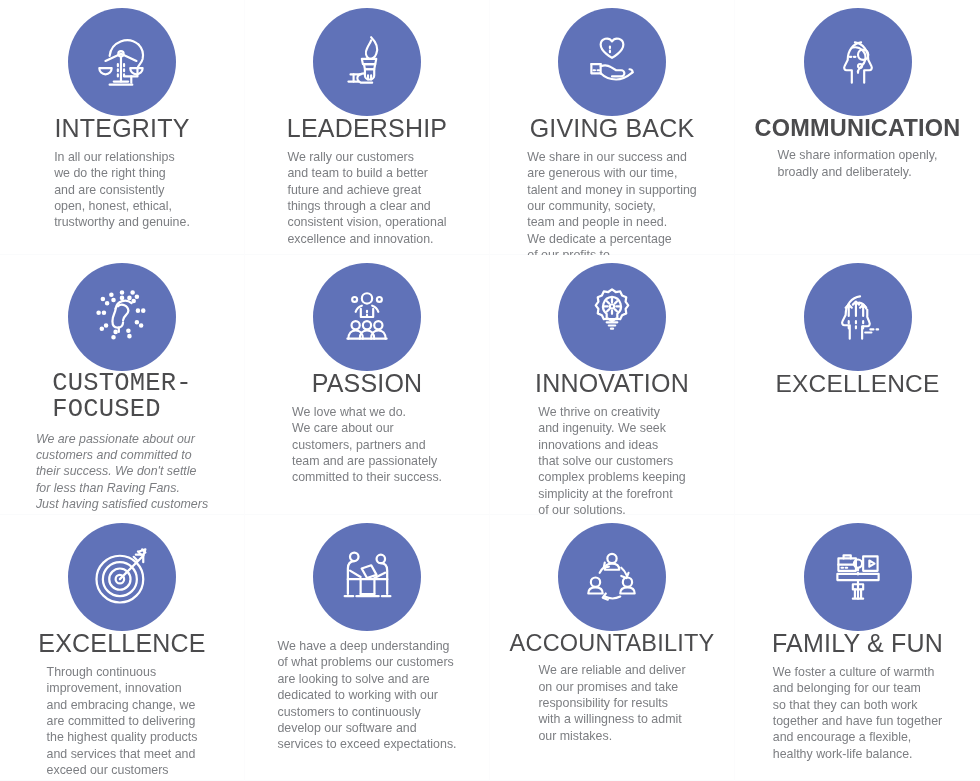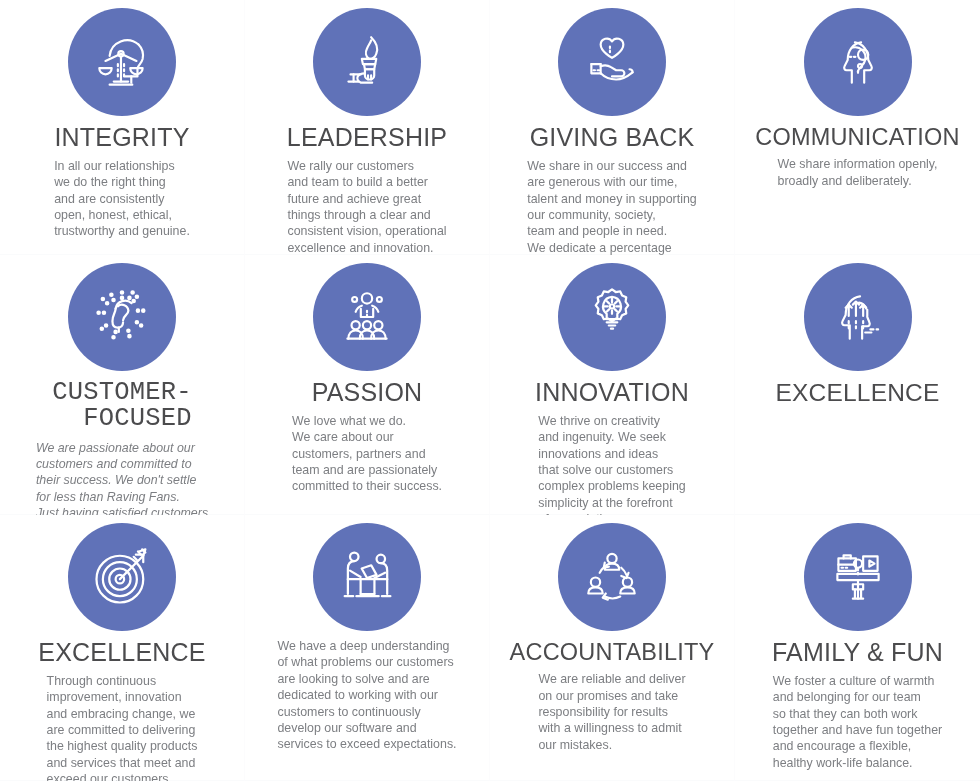--- a/index.html
+++ b/index.html
@@ -40,39 +40,38 @@
   .icon-circle svg { display: block; }
   .icon-circle svg * {
     stroke: #ffffff;
     fill: none;
     stroke-width: 2.1;
     stroke-linecap: round;
     stroke-linejoin: round;
   }
   .icon-circle svg .solid { fill: #ffffff; stroke: none; }
   .value-title {
-    margin-top: 9px;
     color: #4b4b4d;
     font-weight: 400;
     letter-spacing: 0.2px;
     line-height: 1.03;
-    text-align: right;
+    text-align: left;
     white-space: pre-line;
     font-size: 25px;
   }
   .value-desc {
     margin-top: 7px;
     color: #7c7e82;
     font-size: 12.4px;
     line-height: 1.32;
     text-align: left;
     white-space: pre-line;
     max-width: 228px;
   }
-  .c-communication .value-title { font-size: 23.5px; }
+  .c-communication .value-title { font-size: 23.5px; font-weight: bold; }
   .c-accountability .value-title { font-size: 23.5px; }
   .c-collaboration .value-title { font-size: 24.5px; }
   .c-empowerment .value-title { font-size: 24.5px; }
   .c-customer-focused .value-title { font-size: 25.5px; font-family: Liberation Mono, monospace; }
   .c-customer-focused .value-desc { max-width: 236px; font-style: italic; }
 </style>
 </head>
 <body>
 
 <div id="values-grid">

